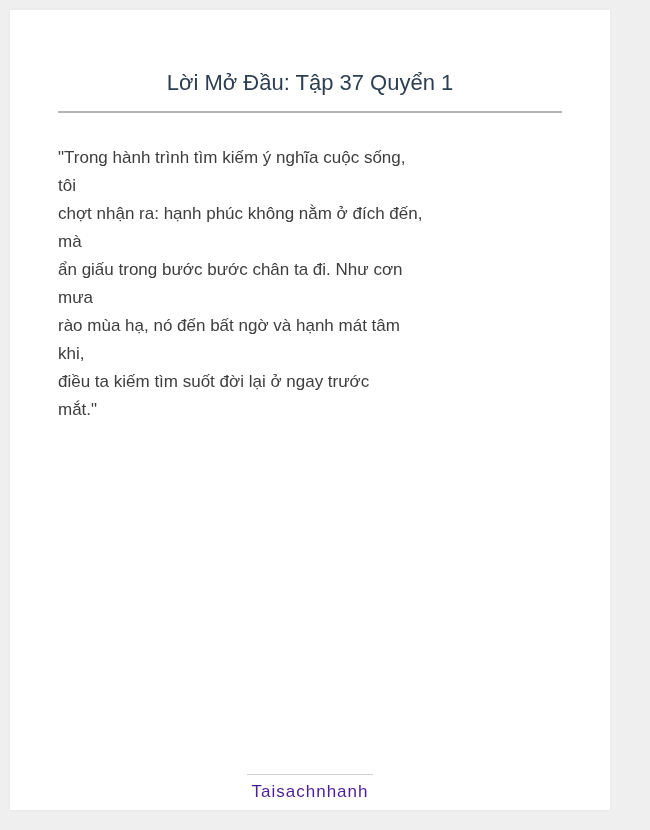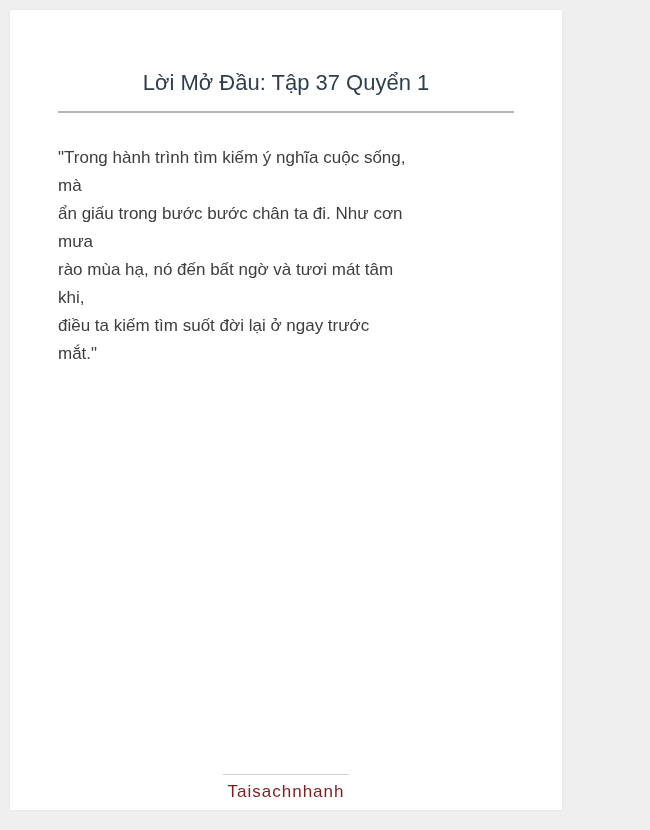--- a/index.html
+++ b/index.html
@@ -11,21 +11,21 @@
     height: 830px;
     background: #efefef;
     font-family: "Liberation Sans", "DejaVu Sans", sans-serif;
     position: relative;
     overflow: hidden;
   }
   .card {
     position: absolute;
     left: 10px;
     top: 10px;
-    width: 552px;
+    width: 600px;
     height: 800px;
     background: #ffffff;
     box-shadow: 0 0 3px rgba(0,0,0,0.05);
   }
   .title {
     margin: 0;
     padding-top: 58px;
     text-align: center;
     font-size: 22px;
     font-weight: normal;
@@ -58,38 +58,40 @@
   .footer-rule {
     width: 126px;
     margin: 0 auto 7px auto;
     border: none;
     border-top: 1px solid #cfd2d4;
     height: 0;
   }
   .footer-text {
     font-size: 17px;
     letter-spacing: 1px;
-    color: #7f1d1d;
+    color: #4c1d95;
   }
 </style>
 </head>
 <body>
 
 <div class="card">
 
   <h1 class="title">Lời Mở Đầu: Tập 37 Quyển 1</h1>
 
   <div class="title-rule"></div>
 
   <div class="body-text">
     <div class="body-line">"Trong hành trình tìm kiếm ý nghĩa cuộc sống,</div>
+    <div class="body-line">tôi</div>
+    <div class="body-line">chợt nhận ra: hạnh phúc không nằm ở đích đến,</div>
     <div class="body-line">mà</div>
     <div class="body-line">ẩn giấu trong bước bước chân ta đi. Như cơn</div>
     <div class="body-line">mưa</div>
-    <div class="body-line">rào mùa hạ, nó đến bất ngờ và tươi mát tâm</div>
+    <div class="body-line">rào mùa hạ, nó đến bất ngờ và hạnh mát tâm</div>
     <div class="body-line">khi,</div>
     <div class="body-line">điều ta kiếm tìm suốt đời lại ở ngay trước</div>
     <div class="body-line">mắt."</div>
   </div>
 
   <div class="footer">
     <div class="footer-rule"></div>
     <div class="footer-text">Taisachnhanh</div>
   </div>
 

